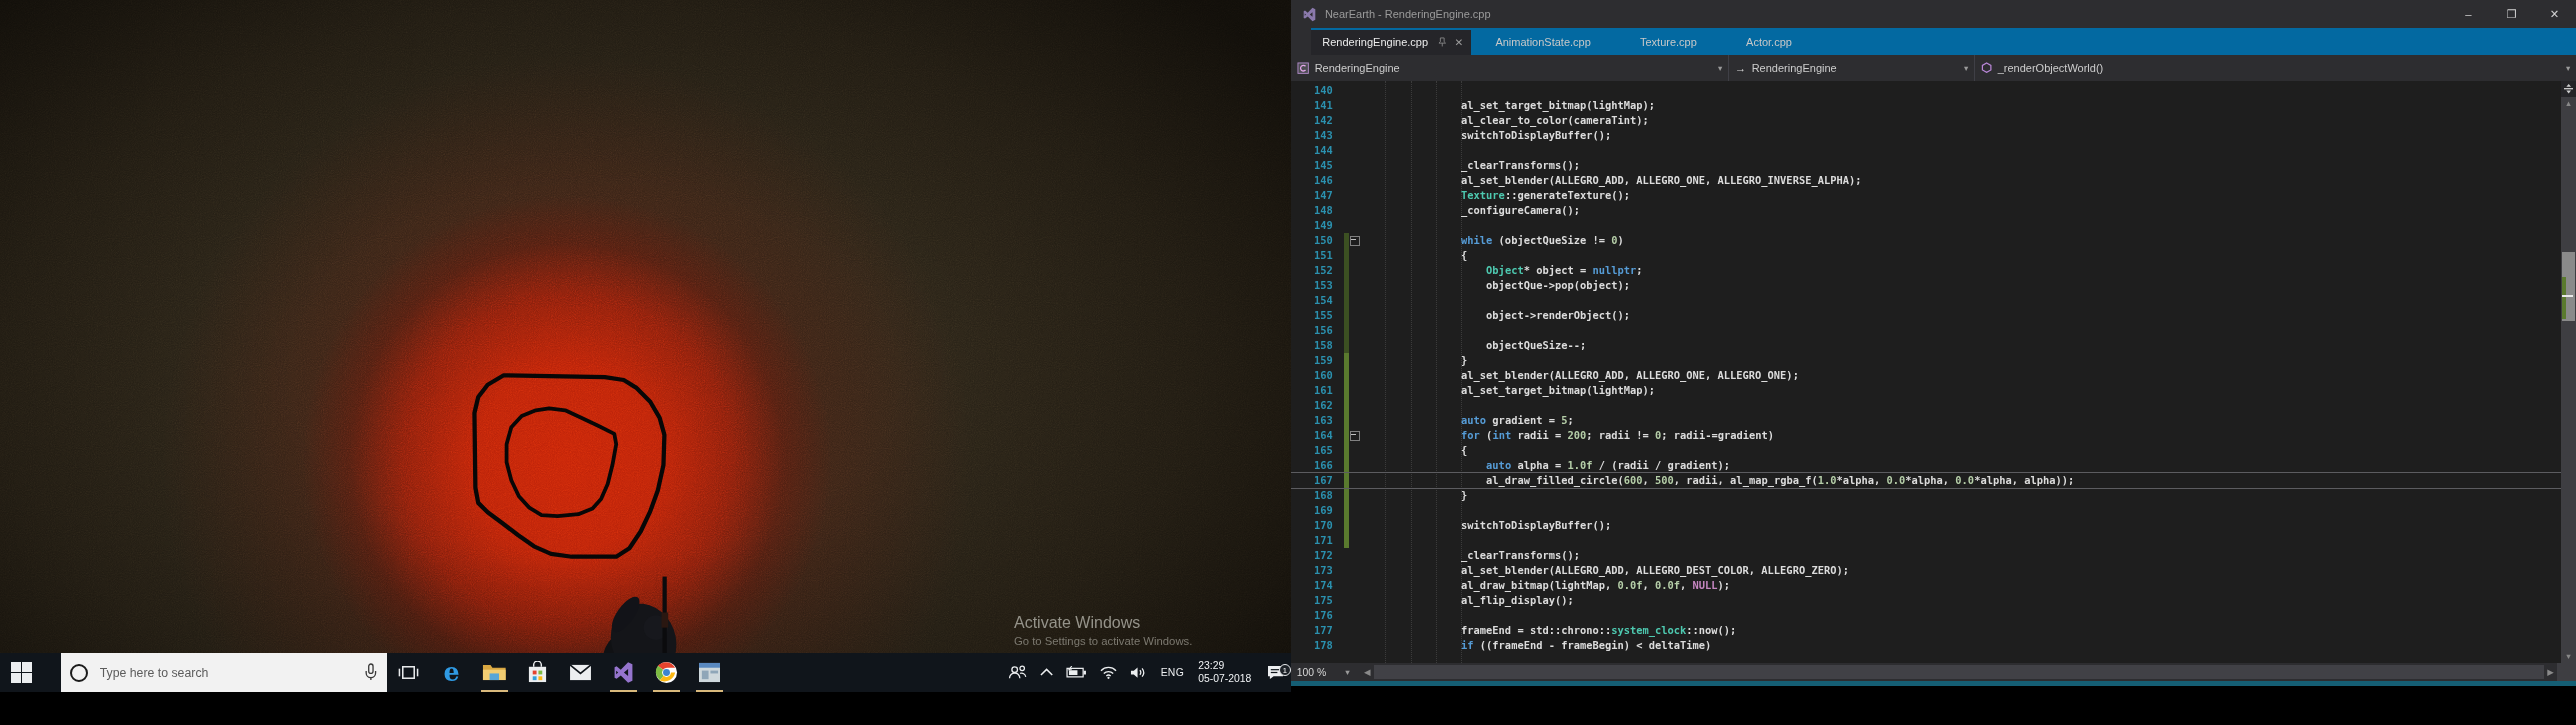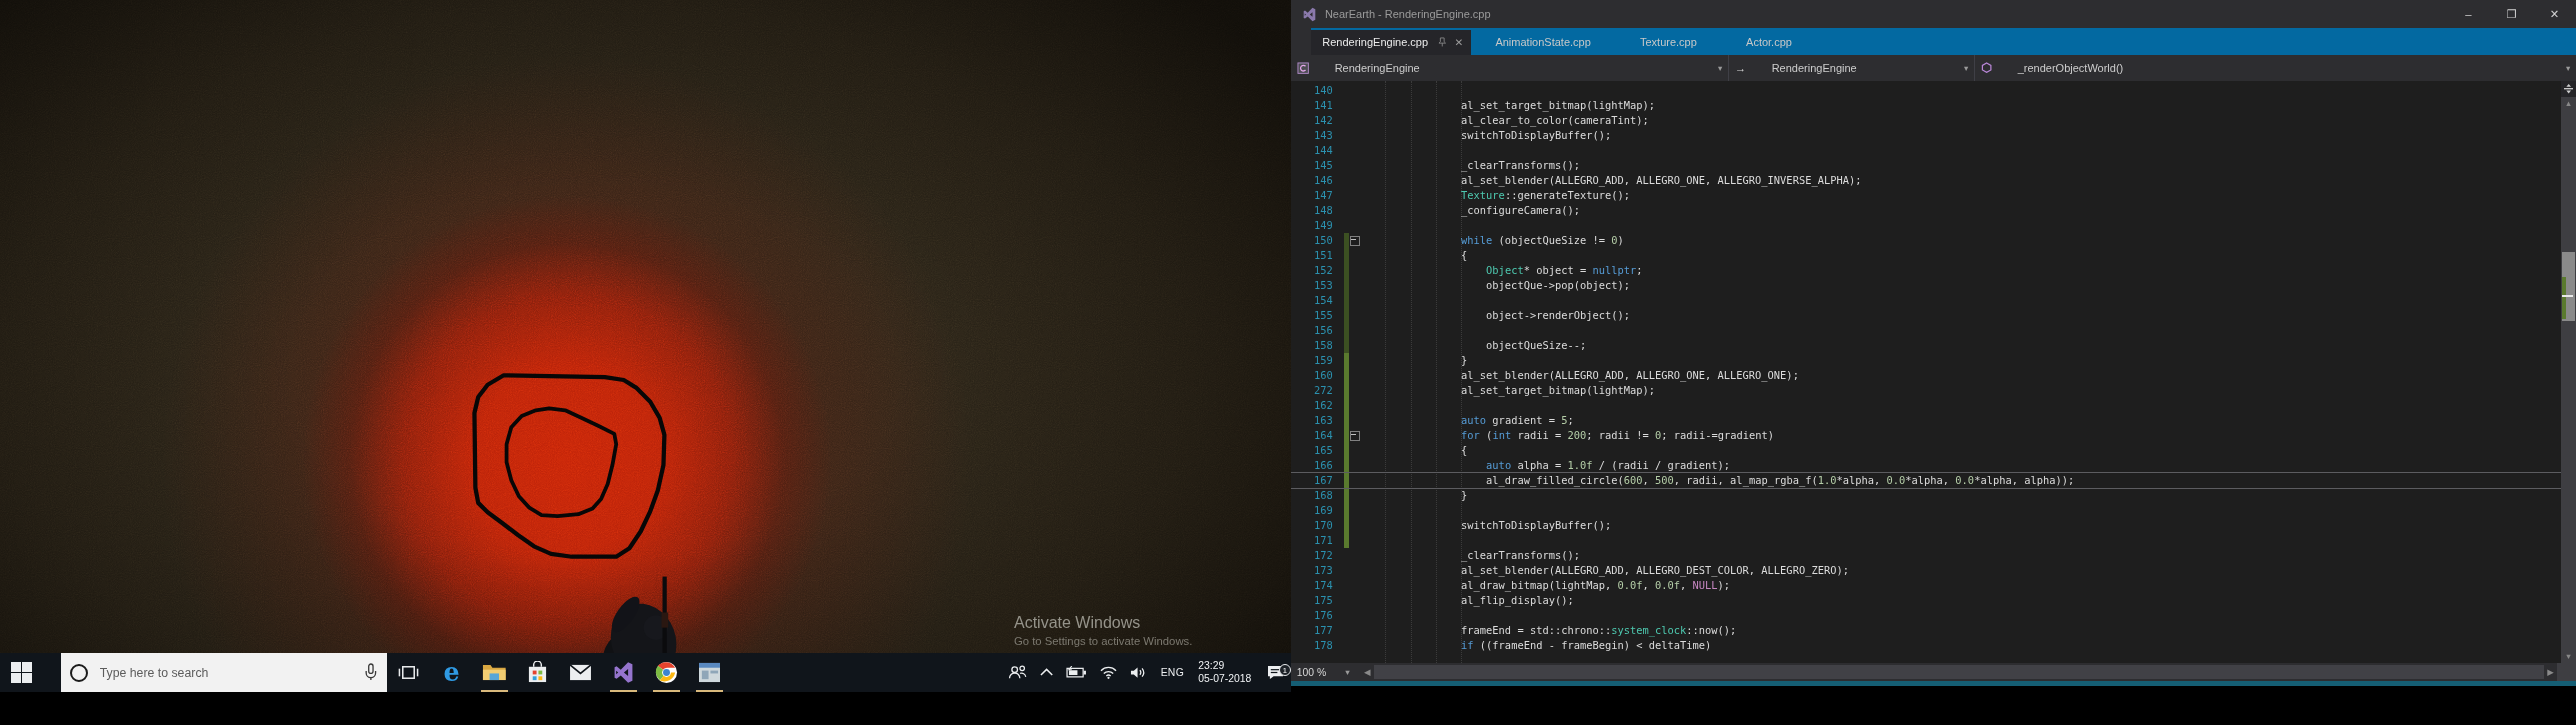--- a/index.html
+++ b/index.html
@@ -49,28 +49,28 @@
   #win-controls{margin-left:auto;display:flex;height:100%;}
   .wbtn{width:43px;display:flex;align-items:center;justify-content:center;color:#d0d0d0;font-size:11.3px;}
 
   #vs-tabbar{position:absolute;left:0;top:28px;right:0;height:26.5px;display:flex;align-items:flex-end;background:#0369a1;margin-left:20px;}
   .tab{height:24.6px;display:flex;align-items:center;font-size:11px;color:#c8c8c8;padding:0 24.6px;}
   .tab.active{background:#252529;color:#ececec;padding:0 7.6px 0 11.3px;}
   .tab .tab-x{margin-left:8.5px;color:#9a9a9a;font-size:10.4px;}
   .tab .tab-pin{margin-left:9.4px;display:flex;opacity:.8;}
 
   #vs-navbar{position:absolute;left:0;top:55px;right:0;height:26.5px;display:flex;background:#2d2d30;border-bottom:0.9px solid #222224;}
-  .nav-sec{display:flex;align-items:center;font-size:11px;color:#cdcdcd;border-right:0.9px solid #3f3f46;padding:0 5.7px;gap:20px;}
+  .nav-sec{display:flex;align-items:center;font-size:11px;color:#cdcdcd;border-right:0.9px solid #3f3f46;padding:0 5.7px;}
   .nav-sec .chev{margin-left:auto;color:#9a9a9a;font-size:8.5px;padding-left:9.4px;}
   .nav-ico{margin-right:5.7px;display:flex;}
   #nav-file{width:438px;}
   #nav-type{width:246px;}
   #nav-member{flex:1;border-right:none;}
 
-  #vs-editor{position:absolute;left:0;top:81px;width:1270px;height:582px;background:#1e1e1e;overflow:hidden;}
+  #vs-editor{position:absolute;left:0;top:81px;width:1270px;height:582px;background:#1e1e1e;overflow:hidden;font-weight:bold;}
   #code-lines{position:absolute;left:0;top:1.9px;right:0;font-family:"DejaVu Sans Mono", monospace;font-size:10.4px;}
   .cl{display:flex;height:15px;line-height:15px;white-space:pre;align-items:stretch;}
   .cl .ln{width:53px;text-align:right;padding-right:11.3px;color:#2b91af;flex:0 0 auto;}
   .cl .cbm{width:4.7px;flex:0 0 auto;}
   .cl .cb1{background:#3c5022;}
   .cl .cb2{background:#5a7a2e;}
   .cl .fold{width:12.3px;flex:0 0 auto;position:relative;color:#9a9a9a;}
   .cl .fold.on::before{content:"";position:absolute;left:0.9px;top:2.8px;width:8.5px;height:8.5px;border:0.9px solid #808080;background:#1e1e1e;}
   .cl .fold.on::after{content:"";position:absolute;left:2.8px;top:6.6px;width:4.7px;height:0.9px;background:#c0c0c0;}
   .cl .ct{flex:1;color:#dcdcdc;}
@@ -352,21 +352,21 @@
             <div class="cl"><span class="ln">150</span><span class="cbm cb1"></span><span class="fold on"></span><span class="ct"><span class="tk-p">                </span><span class="tk-k">while</span><span class="tk-p"> (objectQueSize != </span><span class="tk-n">0</span><span class="tk-p">)</span></span></div>
             <div class="cl"><span class="ln">151</span><span class="cbm cb1"></span><span class="fold"></span><span class="ct"><span class="tk-p">                {</span></span></div>
             <div class="cl"><span class="ln">152</span><span class="cbm cb1"></span><span class="fold"></span><span class="ct"><span class="tk-p">                    </span><span class="tk-t">Object</span><span class="tk-p">* object = </span><span class="tk-k">nullptr</span><span class="tk-p">;</span></span></div>
             <div class="cl"><span class="ln">153</span><span class="cbm cb1"></span><span class="fold"></span><span class="ct"><span class="tk-p">                    objectQue-&gt;pop(object);</span></span></div>
             <div class="cl"><span class="ln">154</span><span class="cbm cb1"></span><span class="fold"></span><span class="ct"></span></div>
             <div class="cl"><span class="ln">155</span><span class="cbm cb1"></span><span class="fold"></span><span class="ct"><span class="tk-p">                    object-&gt;renderObject();</span></span></div>
             <div class="cl"><span class="ln">156</span><span class="cbm cb1"></span><span class="fold"></span><span class="ct"></span></div>
             <div class="cl"><span class="ln">158</span><span class="cbm cb1"></span><span class="fold"></span><span class="ct"><span class="tk-p">                    objectQueSize--;</span></span></div>
             <div class="cl"><span class="ln">159</span><span class="cbm cb2"></span><span class="fold"></span><span class="ct"><span class="tk-p">                }</span></span></div>
             <div class="cl"><span class="ln">160</span><span class="cbm cb2"></span><span class="fold"></span><span class="ct"><span class="tk-p">                al_set_blender(ALLEGRO_ADD, ALLEGRO_ONE, ALLEGRO_ONE);</span></span></div>
-            <div class="cl"><span class="ln">272</span><span class="cbm cb2"></span><span class="fold"></span><span class="ct"><span class="tk-p">                al_set_target_bitmap(lightMap);</span></span></div>
+            <div class="cl"><span class="ln">161</span><span class="cbm cb2"></span><span class="fold"></span><span class="ct"><span class="tk-p">                al_set_target_bitmap(lightMap);</span></span></div>
             <div class="cl"><span class="ln">162</span><span class="cbm cb2"></span><span class="fold"></span><span class="ct"></span></div>
             <div class="cl"><span class="ln">163</span><span class="cbm cb2"></span><span class="fold"></span><span class="ct"><span class="tk-p">                </span><span class="tk-k">auto</span><span class="tk-p"> gradient = </span><span class="tk-n">5</span><span class="tk-p">;</span></span></div>
             <div class="cl"><span class="ln">164</span><span class="cbm cb2"></span><span class="fold on"></span><span class="ct"><span class="tk-p">                </span><span class="tk-k">for</span><span class="tk-p"> (</span><span class="tk-k">int</span><span class="tk-p"> radii = </span><span class="tk-n">200</span><span class="tk-p">; radii != </span><span class="tk-n">0</span><span class="tk-p">; radii-=gradient)</span></span></div>
             <div class="cl"><span class="ln">165</span><span class="cbm cb2"></span><span class="fold"></span><span class="ct"><span class="tk-p">                {</span></span></div>
             <div class="cl"><span class="ln">166</span><span class="cbm cb2"></span><span class="fold"></span><span class="ct"><span class="tk-p">                    </span><span class="tk-k">auto</span><span class="tk-p"> alpha = </span><span class="tk-n">1.0f</span><span class="tk-p"> / (radii / gradient);</span></span></div>
             <div class="cl cur"><span class="ln">167</span><span class="cbm cb2"></span><span class="fold"></span><span class="ct"><span class="tk-p">                    al_draw_filled_circle(</span><span class="tk-n">600</span><span class="tk-p">, </span><span class="tk-n">500</span><span class="tk-p">, radii, al_map_rgba_f(</span><span class="tk-n">1.0</span><span class="tk-p">*alpha, </span><span class="tk-n">0.0</span><span class="tk-p">*alpha, </span><span class="tk-n">0.0</span><span class="tk-p">*alpha, alpha));</span></span></div>
             <div class="cl"><span class="ln">168</span><span class="cbm cb2"></span><span class="fold"></span><span class="ct"><span class="tk-p">                }</span></span></div>
             <div class="cl"><span class="ln">169</span><span class="cbm cb2"></span><span class="fold"></span><span class="ct"></span></div>
             <div class="cl"><span class="ln">170</span><span class="cbm cb2"></span><span class="fold"></span><span class="ct"><span class="tk-p">                switchToDisplayBuffer();</span></span></div>
             <div class="cl"><span class="ln">171</span><span class="cbm cb2"></span><span class="fold"></span><span class="ct"></span></div>

